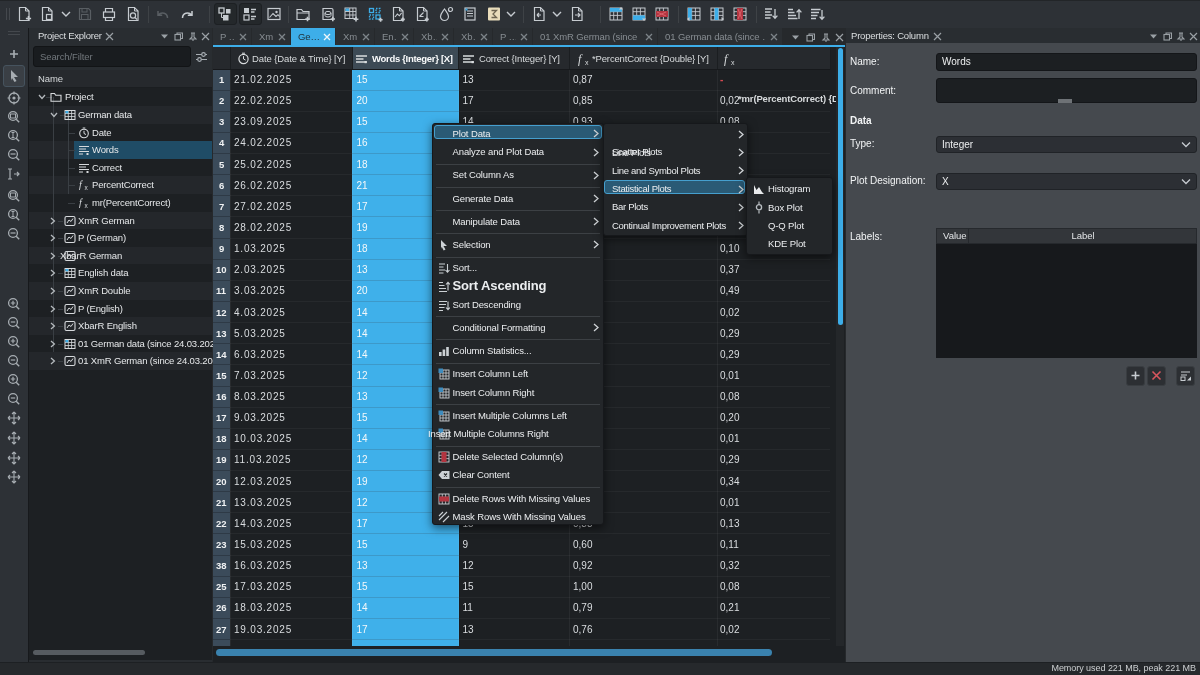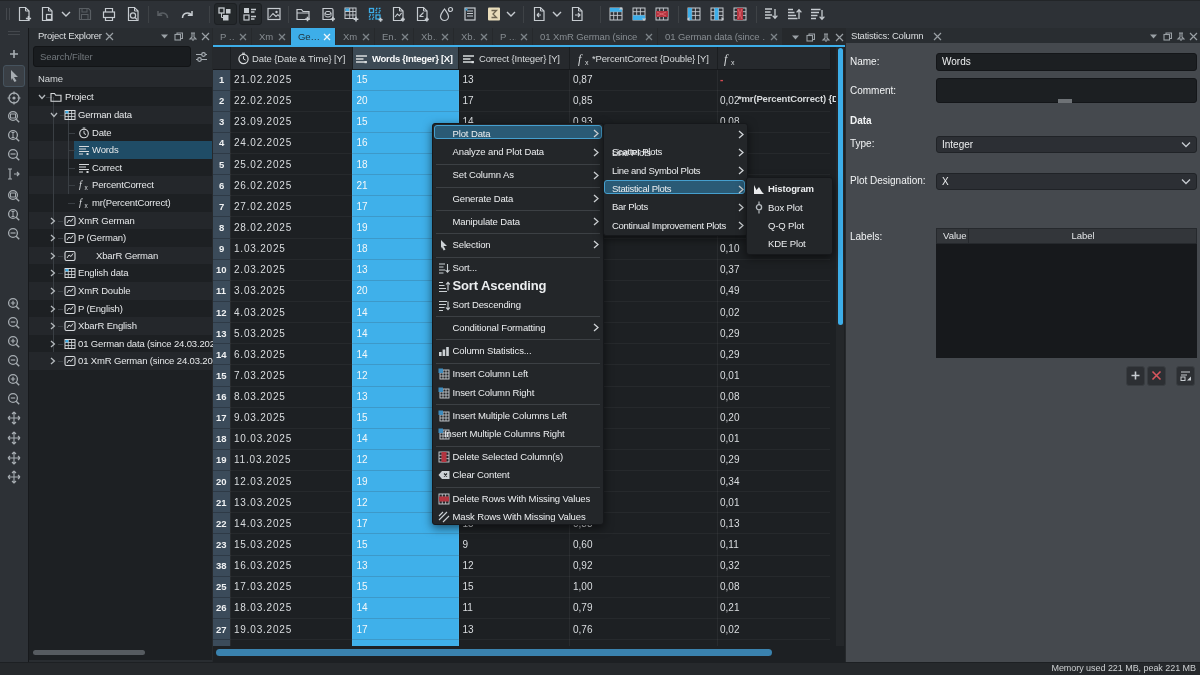--- a/index.html
+++ b/index.html
@@ -394,21 +394,21 @@
     <path d="M3 8 l2 -3 l2 1.5 l2 -3" fill="none" stroke="#d7dadd" stroke-width="1"></path>
   </svg>
 <div class="txt" style="left:78px;top:230px;height:16px;line-height:16px;font-size:9.5px;color:#e6e8ea;font-weight:400;letter-spacing:-0.15px;">P (German)</div>
 <svg class="a" style="left:50px;top:252px;" width="6" height="8" viewBox="0 0 6 8">
     <path d="M1 1 l3.4 3 l-3.4 3" fill="none" stroke="#b5babe" stroke-width="1.3"></path>
   </svg>
 <svg class="a" style="left:64px;top:250px;" width="12" height="12" viewBox="0 0 12 12">
     <rect x="1" y="1.5" width="10" height="9" rx="1.5" fill="none" stroke="#d7dadd" stroke-width="1.1"></rect>
     <path d="M3 8 l2 -3 l2 1.5 l2 -3" fill="none" stroke="#d7dadd" stroke-width="1"></path>
   </svg>
-<div class="txt" style="left:96px;top:248px;height:16px;line-height:16px;font-size:9.5px;color:#e6e8ea;font-weight:400;letter-spacing:-0.15px;">XbarR German</div>
+<div class="txt" style="left:60px;top:248px;height:16px;line-height:16px;font-size:9.5px;color:#e6e8ea;font-weight:400;letter-spacing:-0.15px;">XbarR German</div>
 <svg class="a" style="left:50px;top:269px;" width="6" height="8" viewBox="0 0 6 8">
     <path d="M1 1 l3.4 3 l-3.4 3" fill="none" stroke="#b5babe" stroke-width="1.3"></path>
   </svg>
 <svg class="a" style="left:64px;top:267px;" width="12" height="12" viewBox="0 0 12 12">
     <rect x="1" y="1.5" width="10" height="9" fill="none" stroke="#d7dadd" stroke-width="1"></rect>
     <path d="M1 4.5 h10 M1 7.5 h10 M4.3 1.5 v9 M7.6 1.5 v9" stroke="#d7dadd" stroke-width="0.8"></path>
     <rect x="1.5" y="2" width="2.8" height="2.3" fill="#3daee9"></rect>
   </svg>
 <div class="txt" style="left:78px;top:265px;height:16px;line-height:16px;font-size:9.5px;color:#e6e8ea;font-weight:400;letter-spacing:-0.15px;">English data</div>
 <svg class="a" style="left:50px;top:287px;" width="6" height="8" viewBox="0 0 6 8">
@@ -806,21 +806,21 @@
 <div class="a" style="left:356px;top:22.5px;width:1px;height:576.0px;background:rgba(255,255,255,0.05);"></div>
 <div class="a" style="left:504px;top:22.5px;width:1px;height:576.0px;background:rgba(255,255,255,0.05);"></div>
 
 <div class="a" style="left:245.5px;top:22.5px;width:1px;height:576.0px;background:rgba(0,0,0,0.10);"></div>
 </div>
 <div class="a" style="left:836px;top:47px;width:8px;height:598.5px;background:#24272a;"></div>
 <div class="a" style="left:837.5px;top:48px;width:5px;height:277px;background:#3daee9;border-radius:2.5px;"></div>
 <div class="a" style="left:216px;top:649px;width:556px;height:7px;background:#3a82ae;border-radius:3.5px;"></div>
 <div class="a" style="left:846px;top:28px;width:354px;height:634px;background:#45494e;"></div>
 <div class="a" style="left:846px;top:28px;width:354px;height:15px;background:#292d31;"></div>
-<div class="txt" style="left:851px;top:28px;height:16px;line-height:16px;font-size:9.5px;color:#dcdfe1;font-weight:400;letter-spacing:-0.2px;">Statistics: Column</div>
+<div class="txt" style="left:851px;top:28px;height:16px;line-height:16px;font-size:9.5px;color:#dcdfe1;font-weight:400;letter-spacing:-0.2px;">Properties: Column</div>
 <svg class="a" style="left:933px;top:32px;" width="9" height="9" viewBox="0 0 9 9">
     <path d="M1 1 l7 7 M8 1 l-7 7" stroke="#9aa0a5" stroke-width="1.2"></path>
   </svg>
 <svg class="a" style="left:1149px;top:33px;" width="9" height="7" viewBox="0 0 9 7">
     <path d="M1 1.5 l3.5 4 l3.5 -4z" fill="#9aa0a5"></path>
   </svg>
 <svg class="a" style="left:1163px;top:32px;" width="9" height="9" viewBox="0 0 9 9">
     <rect x="1" y="2.5" width="5.5" height="5.5" fill="none" stroke="#9aa0a5" stroke-width="1.1"></rect>
     <path d="M3 2.5 v-1.5 h5.5 v5.5 h-1.5" fill="none" stroke="#9aa0a5" stroke-width="1.1"></path>
   </svg>
@@ -953,21 +953,21 @@
     <rect x="2" y="2" width="9" height="9" fill="none" stroke="#ccd1d5" stroke-width="0.9"></rect>
     <path d="M2 5 h9 M2 8 h9 M5 2 v9 M8 2 v9" stroke="#ccd1d5" stroke-width="0.8"></path>
     <rect x="0.5" y="0.5" width="4.5" height="4.5" fill="#3e8cbf"></rect>
   </svg>
 <div class="txt" style="left:452.5px;top:407.6800000000001px;height:16px;line-height:16px;font-size:9.5px;color:#eceef0;font-weight:400;letter-spacing:-0.12px;">Insert Multiple Columns Left</div>
 <svg class="a" style="left:438px;top:427.98000000000013px;" width="12" height="12" viewBox="0 0 12 12">
     <rect x="2" y="2" width="9" height="9" fill="none" stroke="#ccd1d5" stroke-width="0.9"></rect>
     <path d="M2 5 h9 M2 8 h9 M5 2 v9 M8 2 v9" stroke="#ccd1d5" stroke-width="0.8"></path>
     <rect x="0.5" y="0.5" width="4.5" height="4.5" fill="#3e8cbf"></rect>
   </svg>
-<div class="txt" style="left:444px;top:425.98000000000013px;height:16px;line-height:16px;font-size:9.5px;color:#eceef0;font-weight:400;letter-spacing:-0.12px;">Insert Multiple Columns Right</div>
+<div class="txt" style="left:428px;top:425.98000000000013px;height:16px;line-height:16px;font-size:9.5px;color:#eceef0;font-weight:400;letter-spacing:-0.12px;">Insert Multiple Columns Right</div>
 <div class="a" style="left:436px;top:445.56500000000017px;width:164px;height:1px;background:#3c4044;"></div>
 <svg class="a" style="left:438px;top:451.15000000000015px;" width="12" height="12" viewBox="0 0 12 12">
     <rect x="1" y="1" width="10" height="10" fill="none" stroke="#ccd1d5" stroke-width="0.9"></rect>
     <path d="M1 4.3 h10 M1 7.6 h10 M4.3 1 v10 M7.6 1 v10" stroke="#ccd1d5" stroke-width="0.8"></path>
     <rect x="3.5" y="1" width="5" height="10" fill="#b33540"></rect>
   </svg>
 <div class="txt" style="left:452.5px;top:449.15000000000015px;height:16px;line-height:16px;font-size:9.5px;color:#eceef0;font-weight:400;letter-spacing:-0.12px;">Delete Selected Column(s)</div>
 <svg class="a" style="left:438px;top:469.45000000000016px;" width="12" height="12" viewBox="0 0 12 12">
     <path d="M4 2 h7.5 v8 h-7.5 l-3.5 -4 z" fill="#ccd1d5"></path>
     <path d="M6 4.5 l3 3 m0 -3 l-3 3" stroke="#232629" stroke-width="1.1"></path>
@@ -1007,19 +1007,19 @@
     <path d="M1 1 l4 3.5 l-4 3.5" fill="none" stroke="#d0d4d7" stroke-width="1.3"></path>
   </svg>
 <div class="txt" style="left:612.0px;top:217.65000000000006px;height:16px;line-height:16px;font-size:9.5px;color:#eceef0;font-weight:400;letter-spacing:-0.3px;">Continual Improvement Plots</div>
 <svg class="a" style="left:737.5px;top:221.15000000000006px;" width="6" height="9" viewBox="0 0 6 9">
     <path d="M1 1 l4 3.5 l-4 3.5" fill="none" stroke="#d0d4d7" stroke-width="1.3"></path>
   </svg>
 <div class="a" style="left:745.5px;top:177px;width:87.5px;height:78px;background:#232629;border:1px solid #16181b;border-radius:3px;box-shadow:0 3px 10px rgba(0,0,0,0.55);"></div>
 <svg class="a" style="left:752.5px;top:183.3px;" width="12" height="12" viewBox="0 0 12 12">
     <path d="M1 11 v-9 l2.5 5 l2.5 -3 l3 5 l2 2z" fill="#e8eaec"></path>
   </svg>
-<div class="txt" style="left:768.0px;top:181.3px;height:16px;line-height:16px;font-size:9.5px;color:#eceef0;font-weight:700;letter-spacing:-0.12px;">Histogram</div>
+<div class="txt" style="left:768.0px;top:181.3px;height:16px;line-height:16px;font-size:9.5px;color:#eceef0;font-weight:400;letter-spacing:-0.12px;">Histogram</div>
 <svg class="a" style="left:753.5px;top:201.10000000000002px;" width="10" height="13" viewBox="0 0 10 13">
     <path d="M5 0.5 v3 M5 9.5 v3" stroke="#b9bec2" stroke-width="1.2"></path>
     <circle cx="5" cy="6.2" r="2.6" fill="none" stroke="#b9bec2" stroke-width="1.3"></circle>
   </svg>
 <div class="txt" style="left:768.0px;top:199.60000000000002px;height:16px;line-height:16px;font-size:9.5px;color:#eceef0;font-weight:400;letter-spacing:-0.12px;">Box Plot</div>
 <div class="txt" style="left:768.0px;top:217.90000000000003px;height:16px;line-height:16px;font-size:9.5px;color:#eceef0;font-weight:400;letter-spacing:-0.12px;">Q-Q Plot</div>
 <div class="txt" style="left:768.0px;top:236.20000000000005px;height:16px;line-height:16px;font-size:9.5px;color:#eceef0;font-weight:400;letter-spacing:-0.12px;">KDE Plot</div>
 </body></html>

